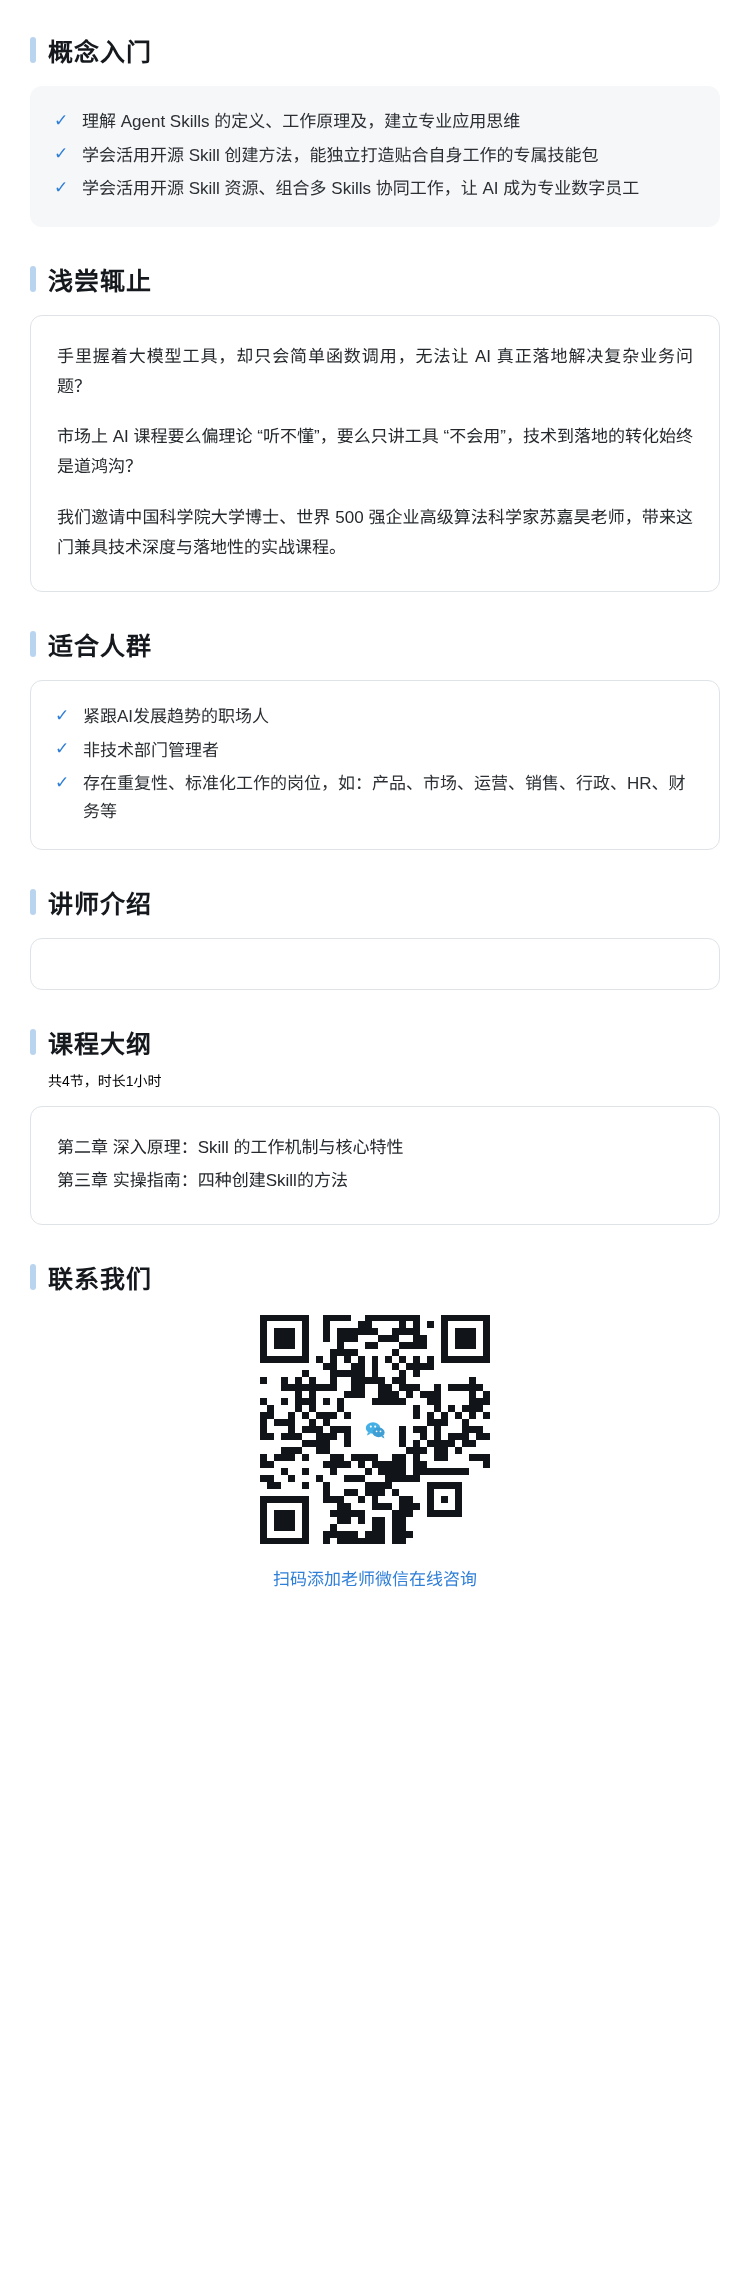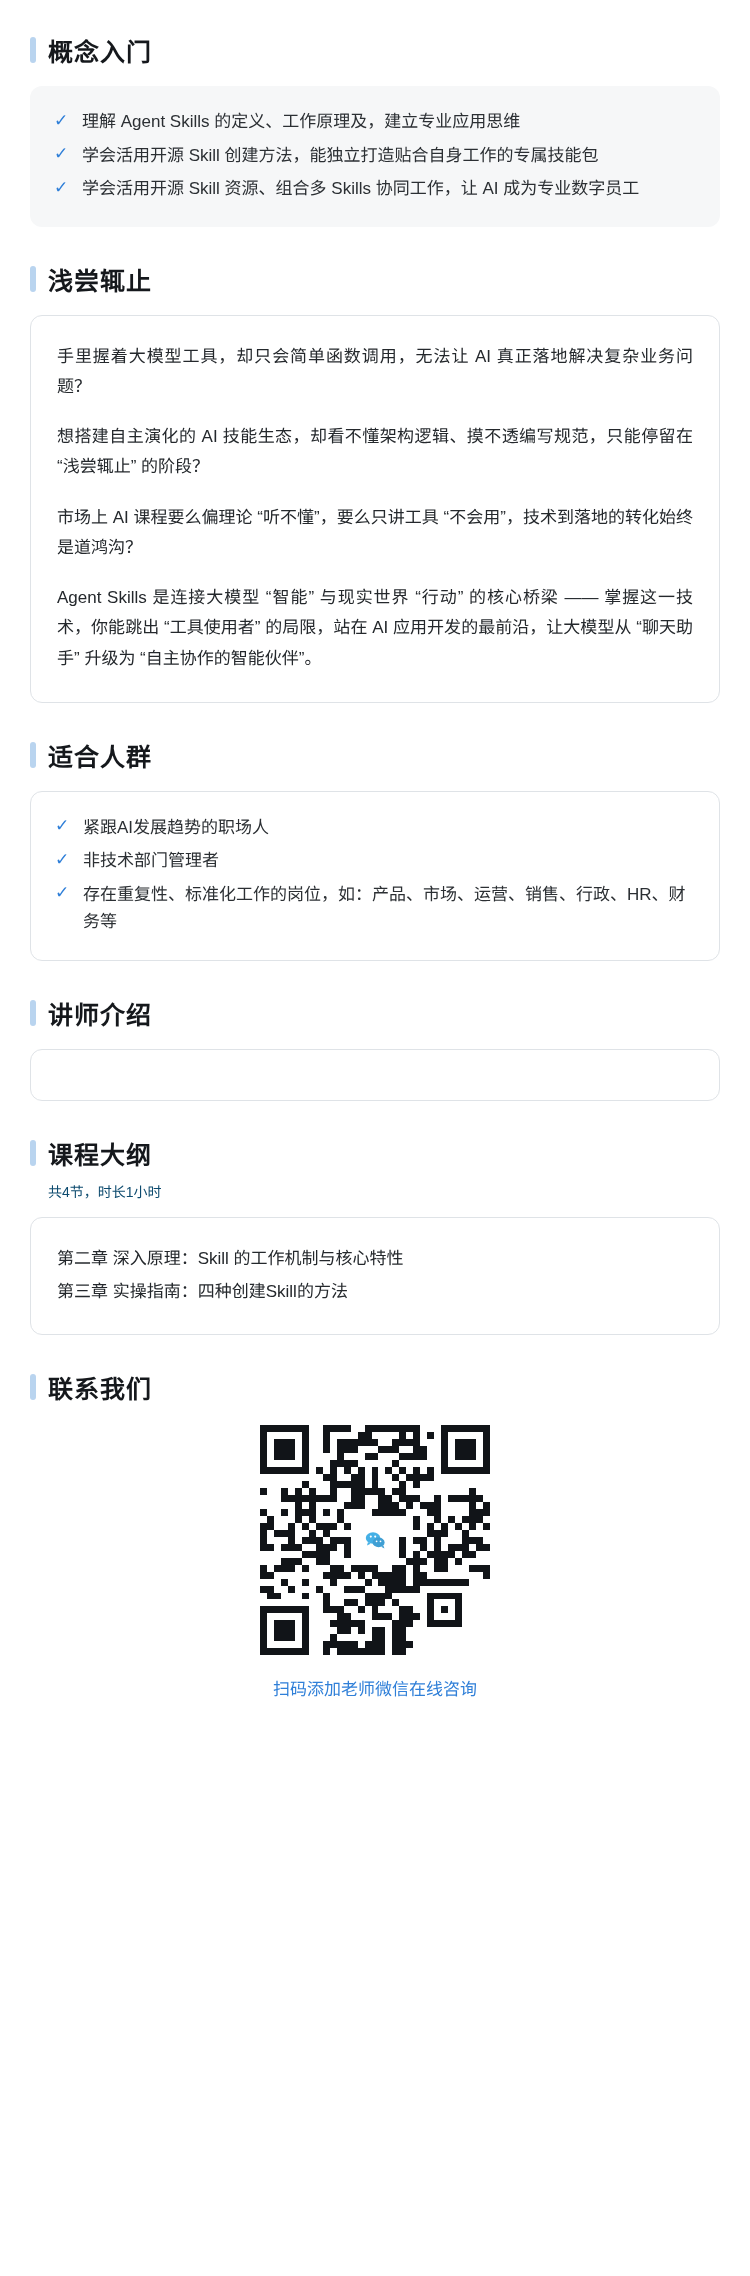--- a/index.html
+++ b/index.html
@@ -103,21 +103,21 @@
   .teacher-bio {
     font-size: 17px;
     line-height: 1.78;
     color: #24282c;
     text-align: justify;
   }
 
   
   .outline-meta {
     font-size: 14px;
-    color: #0c4a6e;
+    color: #000000;
     margin: -8px 0 16px 18px;
   }
   .card-outline.syllabus { padding: 24px 26px 26px 26px; }
   .syl-row {
     font-size: 17px;
     line-height: 1.95;
     color: #24282c;
     white-space: nowrap;
   }
 
@@ -176,23 +176,22 @@
     </li>
   </ul>
 </div>
 
 <div class="section-head">
   <span class="head-bar"></span>
   <span class="head-text">浅尝辄止</span>
 </div>
 <div class="card-outline">
   <p class="intro-p">手里握着大模型工具，却只会简单函数调用，无法让 AI 真正落地解决复杂业务问题？</p>
-  <p class="intro-p">想搭建自主演化的 AI 技能生态，却看不懂架构逻辑、摸不透编写规范，只能停留在 “浅尝辄止” 的阶段？</p>
   <p class="intro-p">市场上 AI 课程要么偏理论 “听不懂”，要么只讲工具 “不会用”，技术到落地的转化始终是道鸿沟？</p>
-  <p class="intro-p">Agent Skills 是连接大模型 “智能” 与现实世界 “行动” 的核心桥梁 —— 掌握这一技术，你能跳出 “工具使用者” 的局限，站在 AI 应用开发的最前沿，让大模型从 “聊天助手” 升级为 “自主协作的智能伙伴”。</p>
+  <p class="intro-p">我们邀请中国科学院大学博士、世界 500 强企业高级算法科学家苏嘉昊老师，带来这门兼具技术深度与落地性的实战课程。</p>
 </div>
 
 <div class="section-head">
   <span class="head-bar"></span>
   <span class="head-text">适合人群</span>
 </div>
 <div class="card-outline audience">
   <ul class="check-list">
     <li>
       <span class="check-icon">✓</span>

